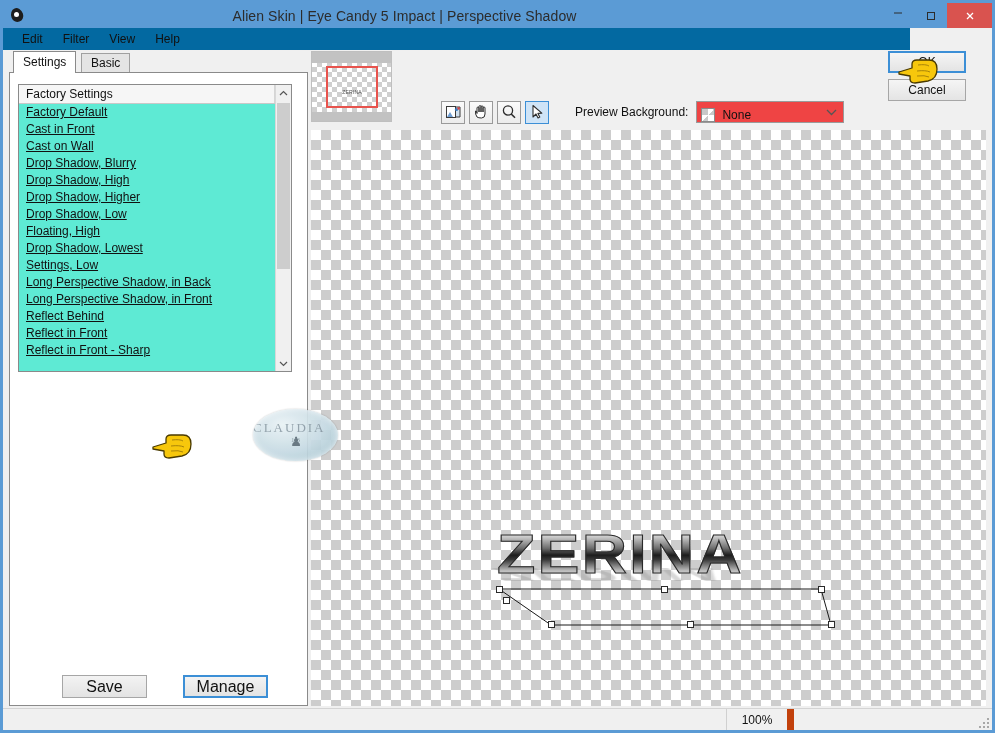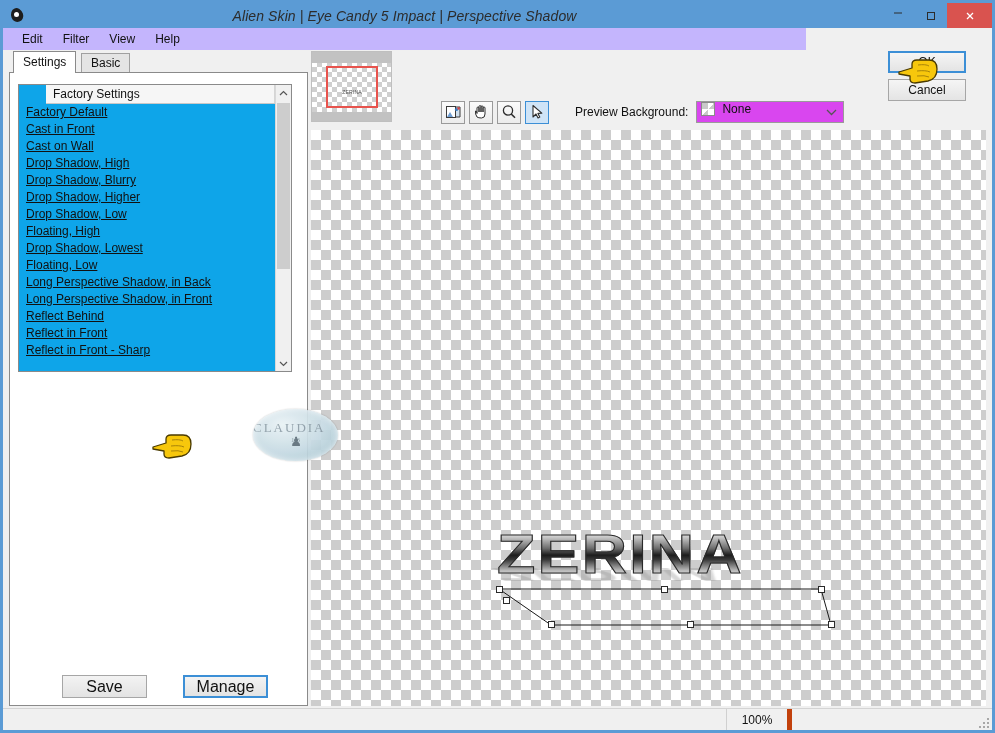--- a/index.html
+++ b/index.html
@@ -29,21 +29,20 @@
   }
 
   
   #titlebar {
     position: absolute;
     left: 0; top: 0;
     width: 989px; height: 25px;
     background: #5b9bd5;
     display: flex;
     align-items: center;
-    font-style: italic;
   }
   #app-icon {
     width: 22px; height: 22px;
     margin-left: 3px;
     position: relative;
     flex: none;
   }
   #app-icon .eye-outer {
     position: absolute;
     left: 5px; top: 3px;
@@ -83,22 +82,22 @@
     background: #d9534f;
     color: #ffffff;
     font-size: 15px;
   }
   .winbtn svg { display: block; }
 
   
   #menubar {
     position: absolute;
     left: 0; top: 25px;
-    width: 803px; height: 22px;
-    background: #c4b5fd;
+    width: 907px; height: 22px;
+    background: #0369a1;
     display: flex;
     align-items: center;
     padding-left: 10px;
     box-sizing: border-box;
   }
   .menu-item {
     font-size: 12px;
     color: #111;
     padding: 2px 9px;
     margin-right: 2px;
@@ -143,25 +142,24 @@
     left: 0; top: 21px;
     width: 299px; height: 634px;
     background: #ffffff;
     border: 1px solid #8a8a8a;
     box-sizing: border-box;
   }
 
   
   .listbox {
     position: absolute;
-    background: #0ea5e9;
+    background: #5eead4;
     border: 1px solid #8a8a8a;
     box-sizing: border-box;
     overflow: hidden;
-    padding-left: 27px;
   }
   #factory-listbox { left: 8px; top: 11px; width: 274px; height: 288px; }
   #user-listbox    { left: 8px; top: 310px; width: 274px; height: 277px; }
 
   .list-header {
     height: 19px;
     background: #f6f6f6;
     border-bottom: 1px solid #c8c8c8;
     display: flex;
     align-items: center;
@@ -316,25 +314,25 @@
   }
   #preview-bg-label {
     margin-left: 22px;
     font-size: 12px;
     color: #111;
     white-space: nowrap;
   }
   #preview-bg-select {
     margin-left: 8px;
     width: 148px; height: 22px;
-    background: #d946ef;
+    background: #ef4444;
     border: 1px solid #9a9a9a;
     box-sizing: border-box;
     display: flex;
-    align-items: flex-start;
+    align-items: flex-end;
     position: relative;
   }
   #bg-swatch {
     width: 14px; height: 14px;
     margin-left: 4px;
     flex: none;
     border: 1px solid #8a8a8a;
     box-sizing: border-box;
     background:
       linear-gradient(135deg, #ffffff 0 50%, #c9c9c9 50% 100%);
@@ -499,21 +497,21 @@
     border-top: 1px solid #d4d4d4;
     box-sizing: border-box;
     display: flex;
     align-items: center;
   }
   #status-cell-left { width: 723px; height: 21px; border-right: 1px solid #d0d0d0; }
   #status-cell-zoom {
     width: 60px; height: 21px;
     display: flex; align-items: center; justify-content: center;
     font-size: 12px; color: #111;
-    border-right: 5px solid #c2410c;
+    border-right: 7px solid #c2410c;
   }
   #status-grip {
     position: absolute;
     right: 3px; bottom: 2px;
     width: 12px; height: 12px;
   }
   #status-grip i {
     position: absolute;
     width: 2px; height: 2px;
     background: #a8a8a8;
@@ -566,27 +564,27 @@
 
       <div class="listbox" id="factory-listbox">
         <div class="list-header">
           <span>Factory Settings</span>
           <span class="hdr-sep"></span>
         </div>
         <div class="list-body" id="factory-list-body">
             <div class="list-item">Factory Default</div>
             <div class="list-item">Cast in Front</div>
             <div class="list-item">Cast on Wall</div>
+            <div class="list-item">Drop Shadow, Blurry</div>
             <div class="list-item">Drop Shadow, High</div>
-            <div class="list-item">Drop Shadow, Blurry</div>
             <div class="list-item">Drop Shadow, Higher</div>
             <div class="list-item">Drop Shadow, Low</div>
             <div class="list-item">Floating, High</div>
             <div class="list-item">Drop Shadow, Lowest</div>
-            <div class="list-item">Floating, Low</div>
+            <div class="list-item">Settings, Low</div>
             <div class="list-item">Long Perspective Shadow, in Back</div>
             <div class="list-item">Long Perspective Shadow, in Front</div>
             <div class="list-item">Reflect Behind</div>
             <div class="list-item">Reflect in Front</div>
             <div class="list-item">Reflect in Front - Sharp</div>
           </div>
         <div id="factory-scrollbar">
           <div class="arrow up">
             <svg width="9" height="7" viewBox="0 0 9 7">
                 <polyline points="1,5 4.5,1.5 8,5" fill="none" stroke="#555" stroke-width="1.2"></polyline>

